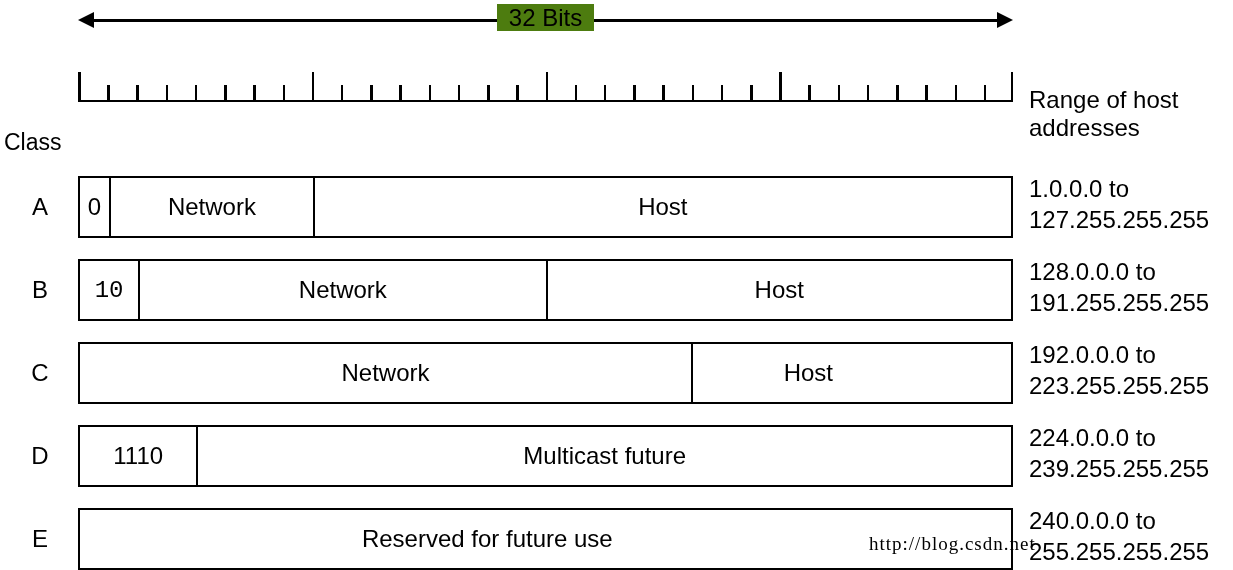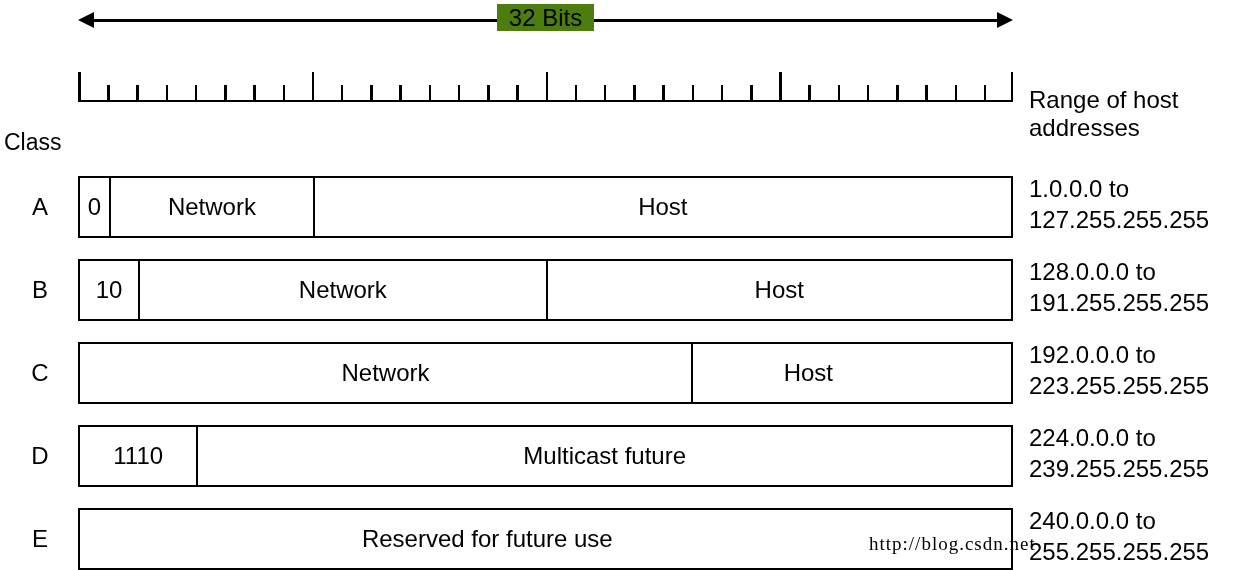--- a/index.html
+++ b/index.html
@@ -240,21 +240,21 @@
         <div class="bar">
           <div class="field" style="flex: 0 0 3.125%;">0</div>
           <div class="field" style="flex: 0 0 21.875%;">Network</div>
           <div class="field" style="flex: 0 0 75%;">Host</div>
         </div>
         <div class="range"><span>1.0.0.0 to</span><span class="line2">127.255.255.255</span></div>
       </div>
       <div class="row" style="top: 259px;">
         <div class="class-letter">B</div>
         <div class="bar">
-          <div class="field" style="flex: 0 0 6.25%;">10</div>
+          <div class="field" style="flex: 0 0 6.25%; font-family: Liberation Mono, monospace;">10</div>
           <div class="field" style="flex: 0 0 43.75%;">Network</div>
           <div class="field" style="flex: 0 0 50%;">Host</div>
         </div>
         <div class="range"><span>128.0.0.0 to</span><span class="line2">191.255.255.255</span></div>
       </div>
       <div class="row" style="top: 342px;">
         <div class="class-letter">C</div>
         <div class="bar">
           <div class="field" style="flex: 0 0 65.625%;">Network</div>
           <div class="field" style="flex: 0 0 25%;">Host</div>

